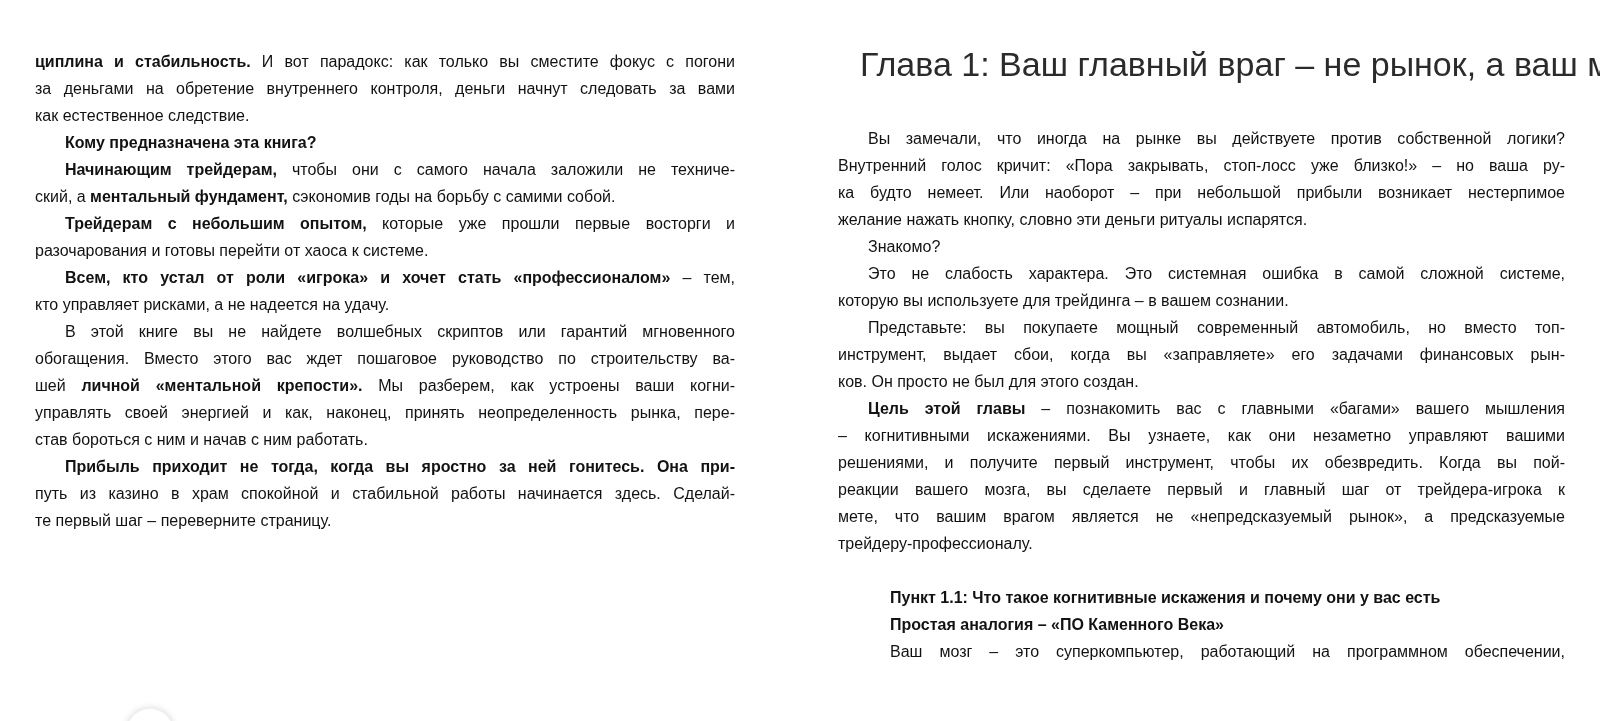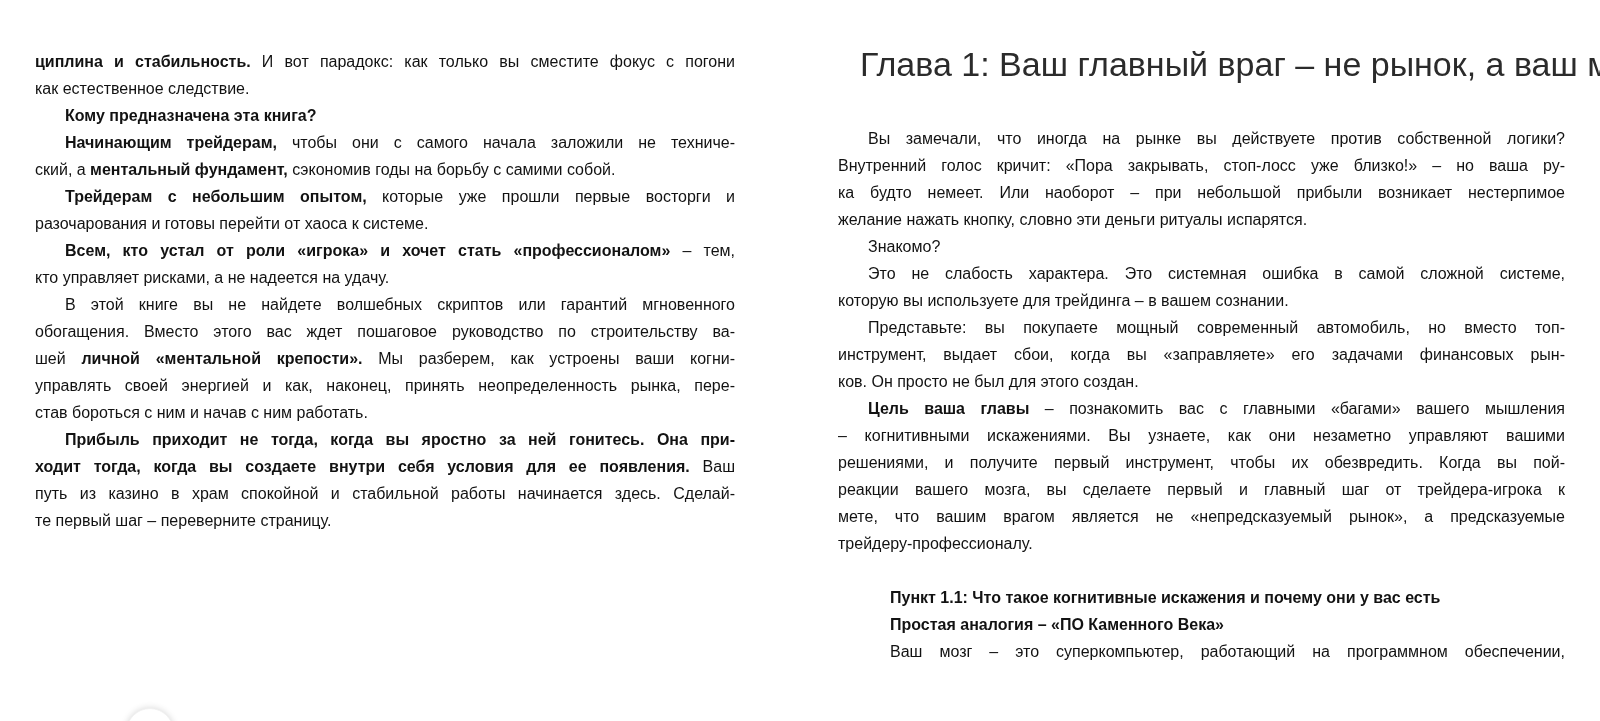--- a/index.html
+++ b/index.html
@@ -56,53 +56,53 @@
     cursor:pointer;
   }
 </style>
 </head>
 <body>
 
 <div class="viewer">
 
   <div class="page-text" id="left-page-text">
       <div class="pline just"><span class="b">циплина и стабильность.</span><span> И вот парадокс: как только вы сместите фокус с погони</span></div>
+      <div class="pline just"><span>за деньгами на обретение внутреннего контроля, деньги начнут следовать за вами</span></div>
       <div class="pline"><span>как естественное следствие.</span></div>
       <div class="pline ind"><span class="b">Кому предназначена эта книга?</span></div>
       <div class="pline just ind"><span class="b">Начинающим трейдерам,</span><span> чтобы они с самого начала заложили не техниче-</span></div>
       <div class="pline"><span>ский, а </span><span class="b">ментальный фундамент,</span><span> сэкономив годы на борьбу с самими собой.</span></div>
       <div class="pline just ind"><span class="b">Трейдерам с небольшим опытом,</span><span> которые уже прошли первые восторги и</span></div>
       <div class="pline"><span>разочарования и готовы перейти от хаоса к системе.</span></div>
       <div class="pline just ind"><span class="b">Всем, кто устал от роли «игрока» и хочет стать «профессионалом»</span><span> – тем,</span></div>
       <div class="pline"><span>кто управляет рисками, а не надеется на удачу.</span></div>
       <div class="pline just ind"><span>В этой книге вы не найдете волшебных скриптов или гарантий мгновенного</span></div>
       <div class="pline just"><span>обогащения. Вместо этого вас ждет пошаговое руководство по строительству ва-</span></div>
       <div class="pline just"><span>шей </span><span class="b">личной «ментальной крепости».</span><span> Мы разберем, как устроены ваши когни-</span></div>
       <div class="pline just"><span>управлять своей энергией и как, наконец, принять неопределенность рынка, пере-</span></div>
       <div class="pline"><span>став бороться с ним и начав с ним работать.</span></div>
       <div class="pline just ind"><span class="b">Прибыль приходит не тогда, когда вы яростно за ней гонитесь. Она при-</span></div>
-      <div class="pline just"><span class="b">ходит тогда, когда вы создаете внутри себя условия для ее появления.</span><span> Ваш</span></div>
       <div class="pline just"><span>путь из казино в храм спокойной и стабильной работы начинается здесь. Сделай-</span></div>
       <div class="pline"><span>те первый шаг – переверните страницу.</span></div>
     </div>
 
   <div class="chapter-heading">Глава 1: Ваш главный враг – не рынок, а ваш мозг</div>
 
   <div class="page-text" id="right-page-text">
       <div class="pline just ind"><span>Вы замечали, что иногда на рынке вы действуете против собственной логики?</span></div>
       <div class="pline just"><span>Внутренний голос кричит: «Пора закрывать, стоп-лосс уже близко!» – но ваша ру-</span></div>
       <div class="pline just"><span>ка будто немеет. Или наоборот – при небольшой прибыли возникает нестерпимое</span></div>
       <div class="pline"><span>желание нажать кнопку, словно эти деньги ритуалы испарятся.</span></div>
       <div class="pline ind"><span>Знакомо?</span></div>
       <div class="pline just ind"><span>Это не слабость характера. Это системная ошибка в самой сложной системе,</span></div>
       <div class="pline"><span>которую вы используете для трейдинга – в вашем сознании.</span></div>
       <div class="pline just ind"><span>Представьте: вы покупаете мощный современный автомобиль, но вместо топ-</span></div>
       <div class="pline just"><span>инструмент, выдает сбои, когда вы «заправляете» его задачами финансовых рын-</span></div>
       <div class="pline"><span>ков. Он просто не был для этого создан.</span></div>
-      <div class="pline just ind"><span class="b">Цель ваша главы</span><span> – познакомить вас с главными «багами» вашего мышления</span></div>
+      <div class="pline just ind"><span class="b">Цель этой главы</span><span> – познакомить вас с главными «багами» вашего мышления</span></div>
       <div class="pline just"><span>– когнитивными искажениями. Вы узнаете, как они незаметно управляют вашими</span></div>
       <div class="pline just"><span>решениями, и получите первый инструмент, чтобы их обезвредить. Когда вы пой-</span></div>
       <div class="pline just"><span>реакции вашего мозга, вы сделаете первый и главный шаг от трейдера-игрока к</span></div>
       <div class="pline just"><span>мете, что вашим врагом является не «непредсказуемый рынок», а предсказуемые</span></div>
       <div class="pline"><span>трейдеру-профессионалу.</span></div>
       <div class="pline blank">&nbsp;</div>
       <div class="pline ind2"><span class="b">Пункт 1.1: Что такое когнитивные искажения и почему они у вас есть</span></div>
       <div class="pline ind2"><span class="b">Простая аналогия – «ПО Каменного Века»</span></div>
       <div class="pline just ind2"><span>Ваш мозг – это суперкомпьютер, работающий на программном обеспечении,</span></div>
     </div>

